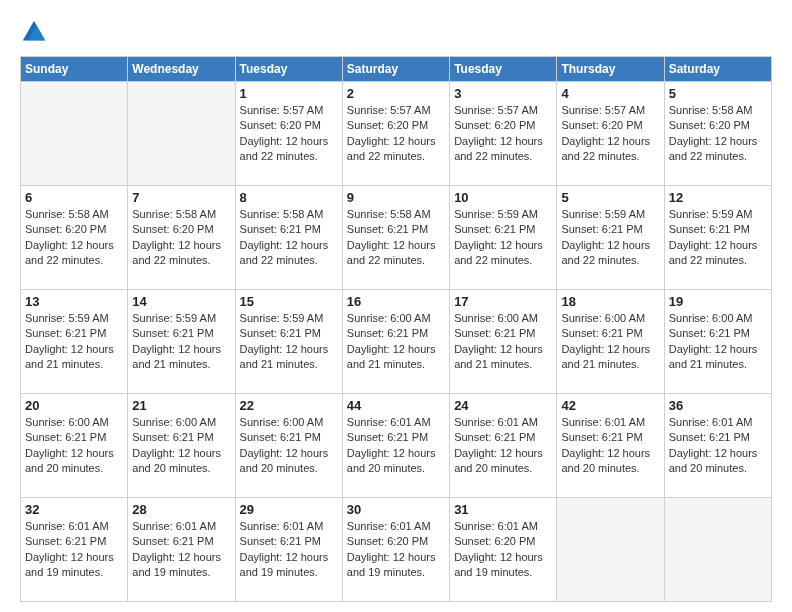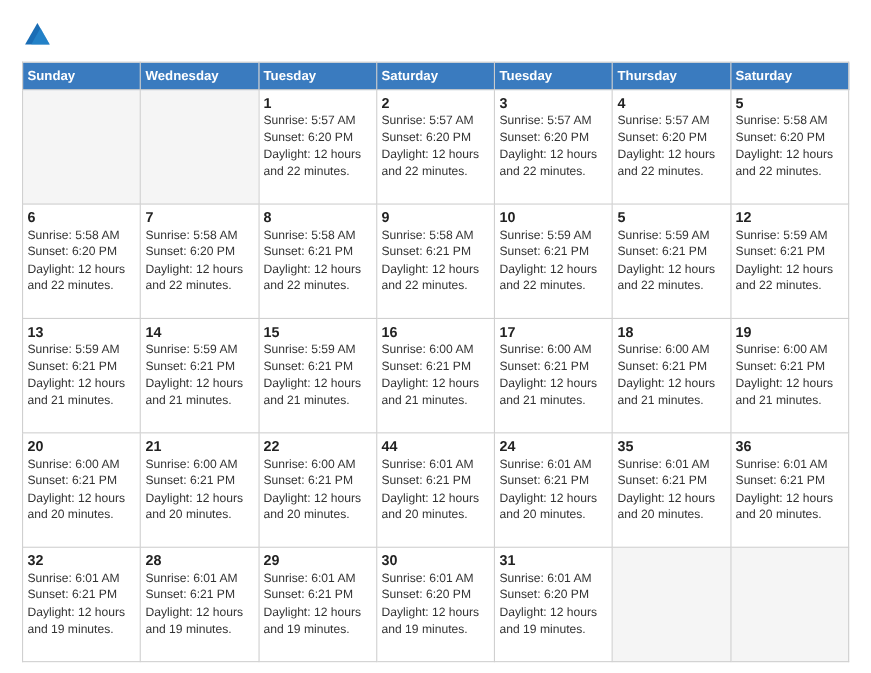--- a/index.html
+++ b/index.html
@@ -281,21 +281,21 @@
 Sunset: 6:21 PM
 Daylight: 12 hours and 20 minutes.</div>
           </td>
           <td>
             <span class="day-num">24</span>
             <div class="day-info" style="white-space: pre-line;">Sunrise: 6:01 AM
 Sunset: 6:21 PM
 Daylight: 12 hours and 20 minutes.</div>
           </td>
           <td>
-            <span class="day-num">35</span>
+            <span class="day-num">42</span>
             <div class="day-info" style="white-space: pre-line;">Sunrise: 6:01 AM
 Sunset: 6:21 PM
 Daylight: 12 hours and 20 minutes.</div>
           </td>
           <td>
             <span class="day-num">36</span>
             <div class="day-info" style="white-space: pre-line;">Sunrise: 6:01 AM
 Sunset: 6:21 PM
 Daylight: 12 hours and 20 minutes.</div>
           </td>

